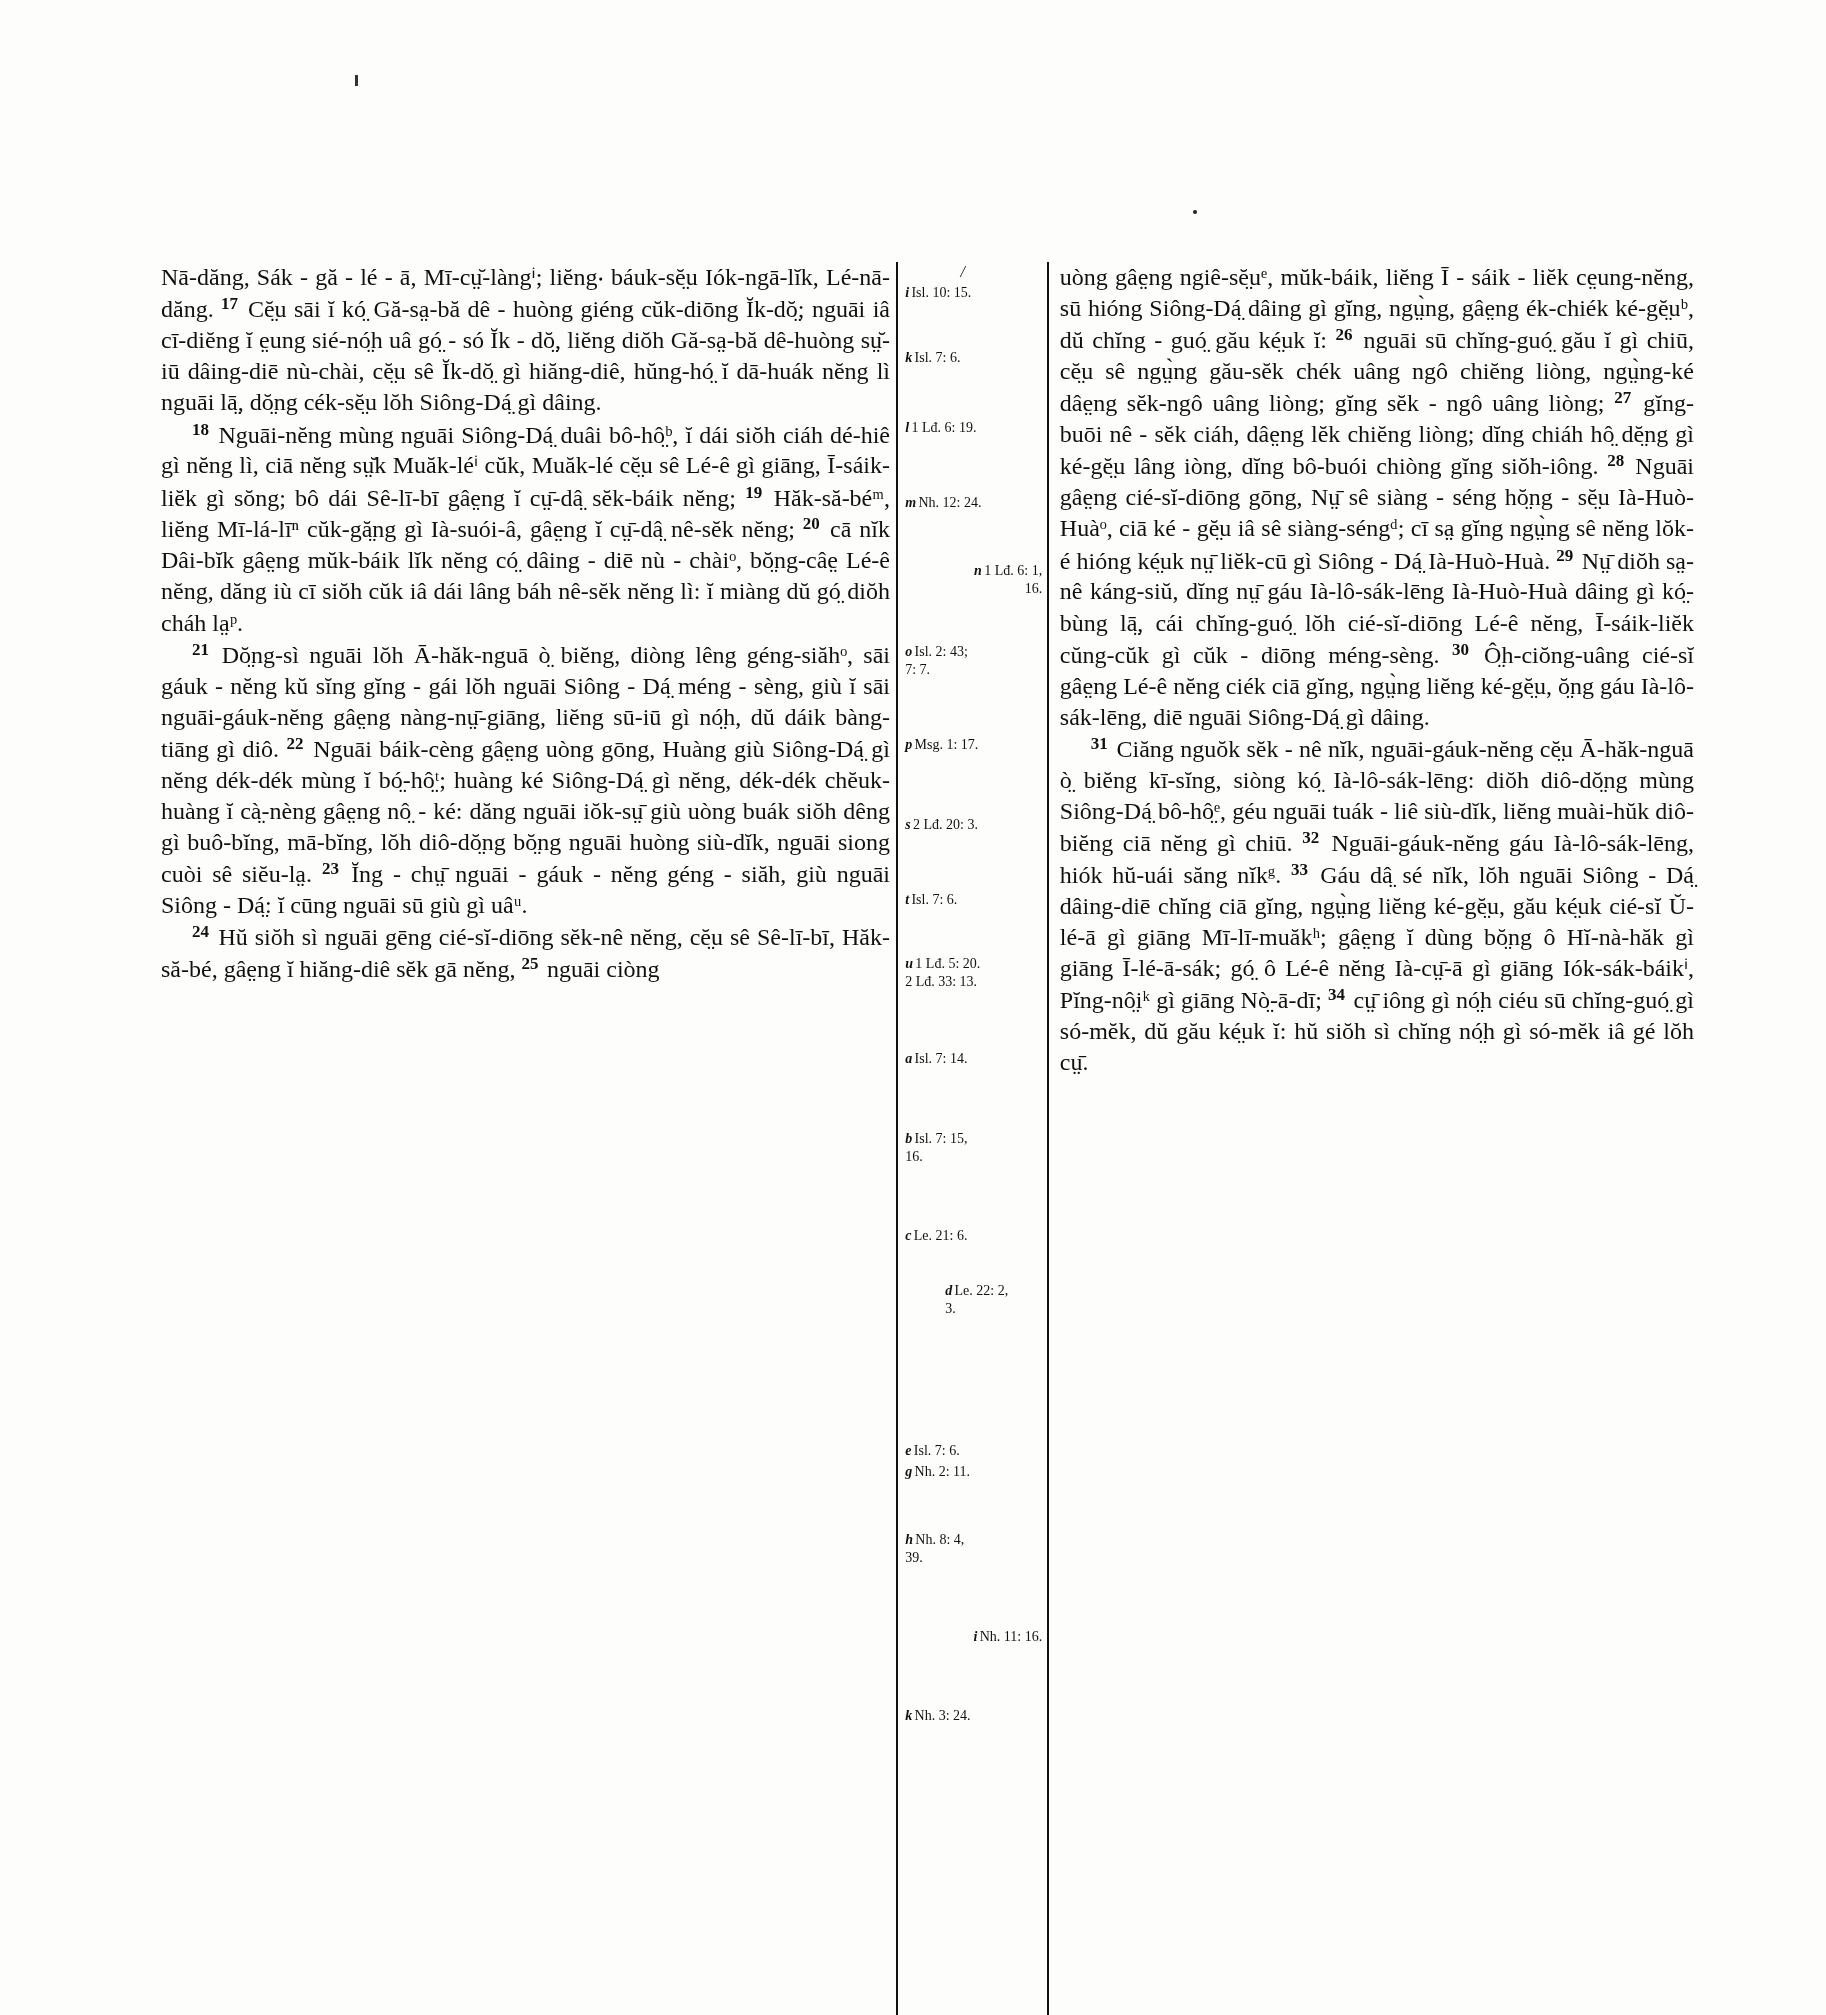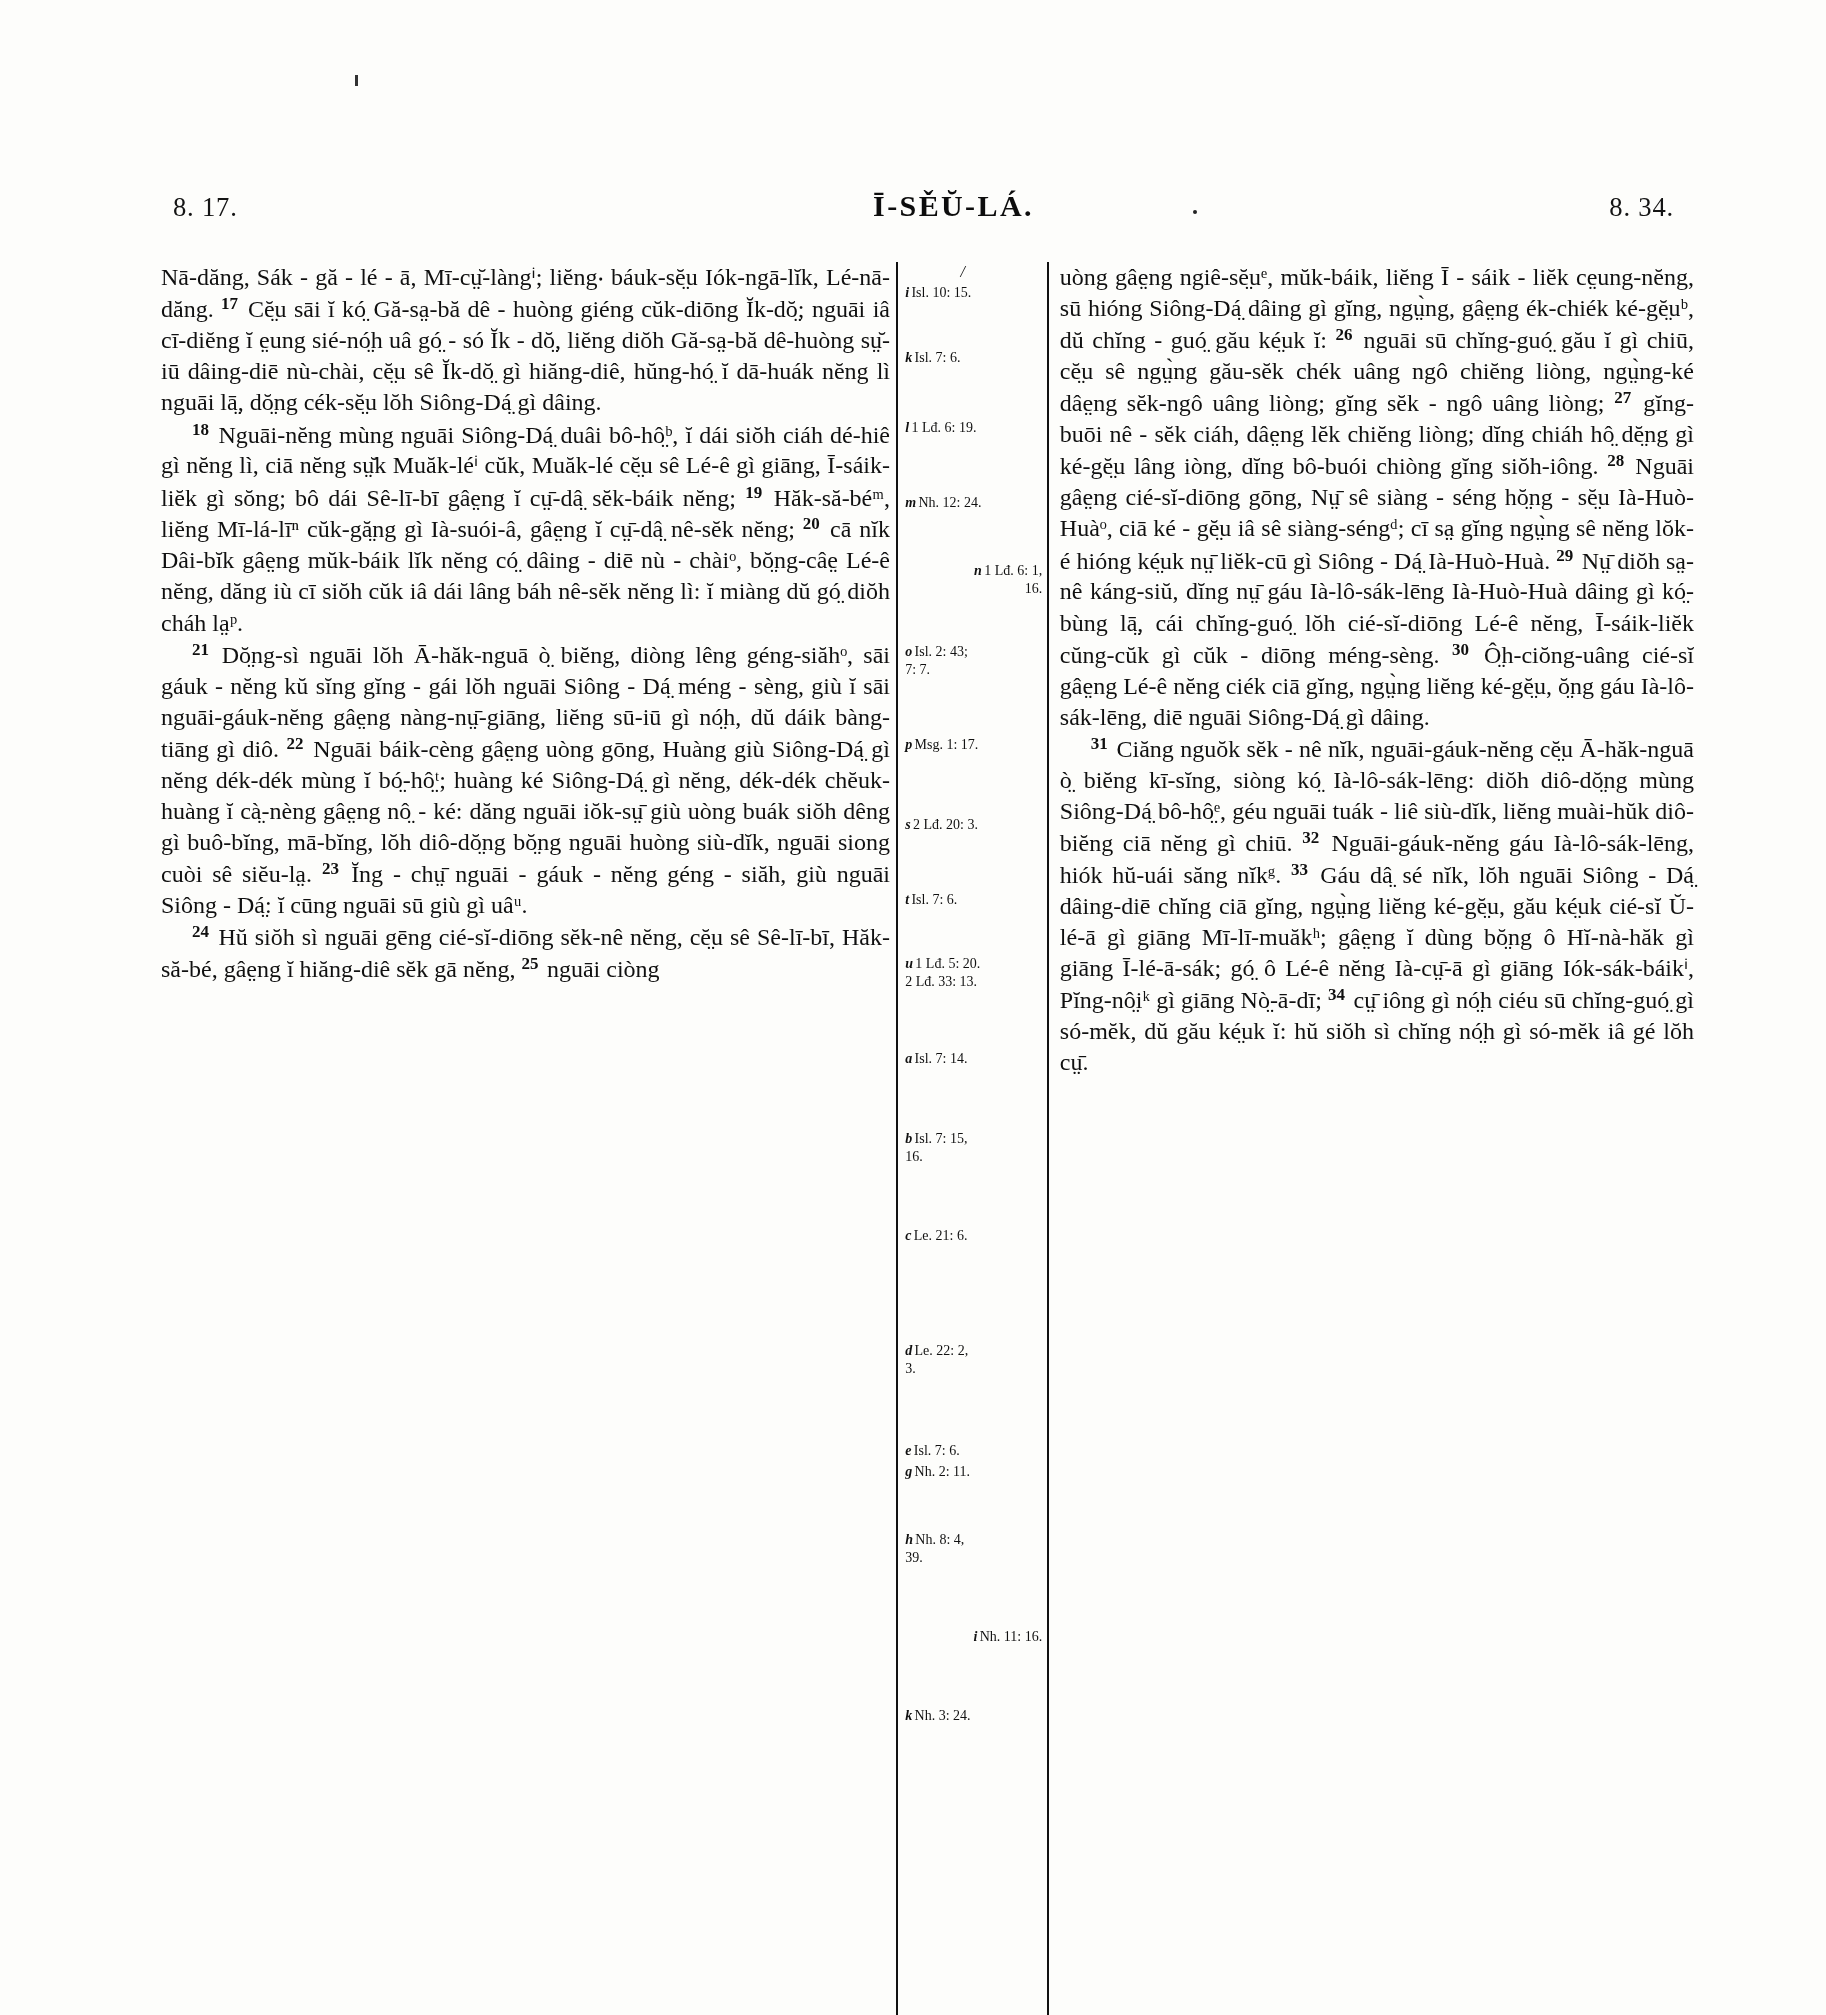--- a/index.html
+++ b/index.html
@@ -144,25 +144,20 @@
     font-style: italic;
   }
 </style>
 </head>
 <body>
 
 <div class="page">
 
   <div class="top-tick"></div>
 
-  <div class="header">
-    <div class="hd-left">8. 17.</div>
-    <div class="hd-center">Ī-SĚŬ-LÁ.</div>
-    <div class="hd-right">8. 34.</div>
-  </div>
   <div class="hd-dot"></div>
 
   <div class="columns">
 
     <div class="col col-left">
       <p id="lp0">Nā-dăng, Sák - gă - lé - ā, Mī-cṳ̆-làngⁱ; liĕng‧ báuk-sĕ̤u Iók-ngā-lĭk, Lé-nā-dăng.  <span class="vn">17</span> Cĕ̤u sāi ĭ kó̤ Gă-sa̤-bă dê - huòng giéng cŭk-diōng Ĭk-dŏ̤; nguāi iâ cī-diĕng ĭ e̤ung sié-nó̤h uâ gó̤ - só Ĭk - dŏ̤, liĕng diŏh Gă-sa̤-bă dê-huòng sṳ̆-iū dâing-diē nù-chài, cĕ̤u sê Ĭk-dŏ̤ gì hiăng-diê, hŭng-hó̤ ĭ dā-huák nĕng lì nguāi lā̤, dŏ̤ng cék-sĕ̤u lŏh Siông-Dá̤ gì dâing.</p>
       <p id="lp1"><span class="ind"></span><span class="vn">18</span> Nguāi-nĕng mùng nguāi Siông-Dá̤ duâi bô-hô̤ᵇ, ĭ dái siŏh ciáh dé-hiê gì nĕng lì, ciā nĕng sṳ̆k Muăk-léⁱ cŭk, Muăk-lé cĕ̤u sê Lé-ê gì giāng, Ī-sáik-liĕk gì sŏng; bô dái Sê-lī-bī gâe̤ng ĭ cṳ̄-dâ̤ sĕk-báik nĕng;  <span class="vn">19</span> Hăk-să-béᵐ, liĕng Mī-lá-līⁿ cŭk-gă̤ng gì Ià-suói-â, gâe̤ng ĭ cṳ̄-dâ̤ nê-sĕk nĕng;  <span class="vn">20</span> cā nĭk Dâi-bĭk gâe̤ng mŭk-báik lĭk nĕng có̤ dâing - diē nù - chàiᵒ, bŏ̤ng-câe̤ Lé-ê nĕng, dăng iù cī siŏh cŭk iâ dái lâng báh nê-sĕk nĕng lì: ĭ miàng dŭ gó̤ diŏh cháh la̤ᵖ.</p>
       <p id="lp2"><span class="ind"></span><span class="vn">21</span> Dŏ̤ng-sì nguāi lŏh Ā-hăk-nguā ò̤ biĕng, diòng lêng géng-siăhᵒ, sāi gáuk - nĕng kŭ sĭng gĭng - gái lŏh nguāi Siông - Dá̤ méng - sèng, giù ĭ sāi nguāi-gáuk-nĕng gâe̤ng nàng-nṳ̄-giāng, liĕng sū-iū gì nó̤h, dŭ dáik bàng-tiāng gì diô.  <span class="vn">22</span> Nguāi báik-cèng gâe̤ng uòng gōng, Huàng giù Siông-Dá̤ gì nĕng dék-dék mùng ĭ bó̤-hô̤ᵗ; huàng ké Siông-Dá̤ gì nĕng, dék-dék chĕuk-huàng ĭ cà̤-nèng gâe̤ng nô̤ - ké: dăng nguāi iŏk-sṳ̄ giù uòng buák siŏh dêng gì buô-bĭng, mā-bĭng, lŏh diô-dŏ̤ng bŏ̤ng nguāi huòng siù-dĭk, nguāi siong cuòi sê siĕu-la̤.  <span class="vn">23</span> Ĭng - chṳ̄ nguāi - gáuk - nĕng géng - siăh, giù nguāi Siông - Dá̤: ĭ cūng nguāi sū giù gì uâᵘ.</p>
       <p id="lp3"><span class="ind"></span><span class="vn">24</span> Hŭ siŏh sì nguāi gēng cié-sĭ-diōng sĕk-nê nĕng, cĕ̤u sê Sê-lī-bī, Hăk-să-bé, gâe̤ng ĭ hiăng-diê sĕk gā nĕng,  <span class="vn">25</span> nguāi ciòng</p>
     </div>
@@ -178,21 +173,21 @@
           <div class="note" style="top: 232px;"><i>m</i><b>Nh. 12: 24.</b></div>
           <div class="note" style="top: 300px; text-align: right;"><i>n</i><b>1 Lđ. 6: 1,</b><span class="l2"><b>16.</b></span></div>
           <div class="note" style="top: 381px;"><i>o</i><b>Isl. 2: 43;</b><span class="l2"><b>7: 7.</b></span></div>
           <div class="note" style="top: 474px;"><i>p</i><b>Msg. 1: 17.</b></div>
           <div class="note" style="top: 554px;"><i>s</i><b>2 Lđ. 20: 3.</b></div>
           <div class="note" style="top: 629px;"><i>t</i><b>Isl. 7: 6.</b></div>
           <div class="note" style="top: 693px;"><i>u</i><b>1 Lđ. 5: 20.</b><span class="l2"><b>2 Lđ. 33: 13.</b></span></div>
           <div class="note" style="top: 788px;"><i>a</i><b>Isl. 7: 14.</b></div>
           <div class="note" style="top: 868px;"><i>b</i><b>Isl. 7: 15,</b><span class="l2"><b>16.</b></span></div>
           <div class="note" style="top: 965px;"><i>c</i><b>Le. 21: 6.</b></div>
-          <div class="note" style="top: 1080px;"><i>d</i><b>Le. 22: 2,</b><span class="l2"><b>3.</b></span></div>
+          <div class="note" style="top: 1020px; margin-left: 40px;"><i>d</i><b>Le. 22: 2,</b><span class="l2"><b>3.</b></span></div>
           <div class="note" style="top: 1180px;"><i>e</i><b>Isl. 7: 6.</b></div>
           <div class="note" style="top: 1201px;"><i>g</i><b>Nh. 2: 11.</b></div>
           <div class="note" style="top: 1269px;"><i>h</i><b>Nh. 8: 4,</b><span class="l2"><b>39.</b></span></div>
           <div class="note" style="top: 1366px; text-align: right;"><i>i</i><b>Nh. 11: 16.</b></div>
           <div class="note" style="top: 1445px;"><i>k</i><b>Nh. 3: 24.</b></div>
         </div>
     </div>
 
     <div class="rule"></div>
 

